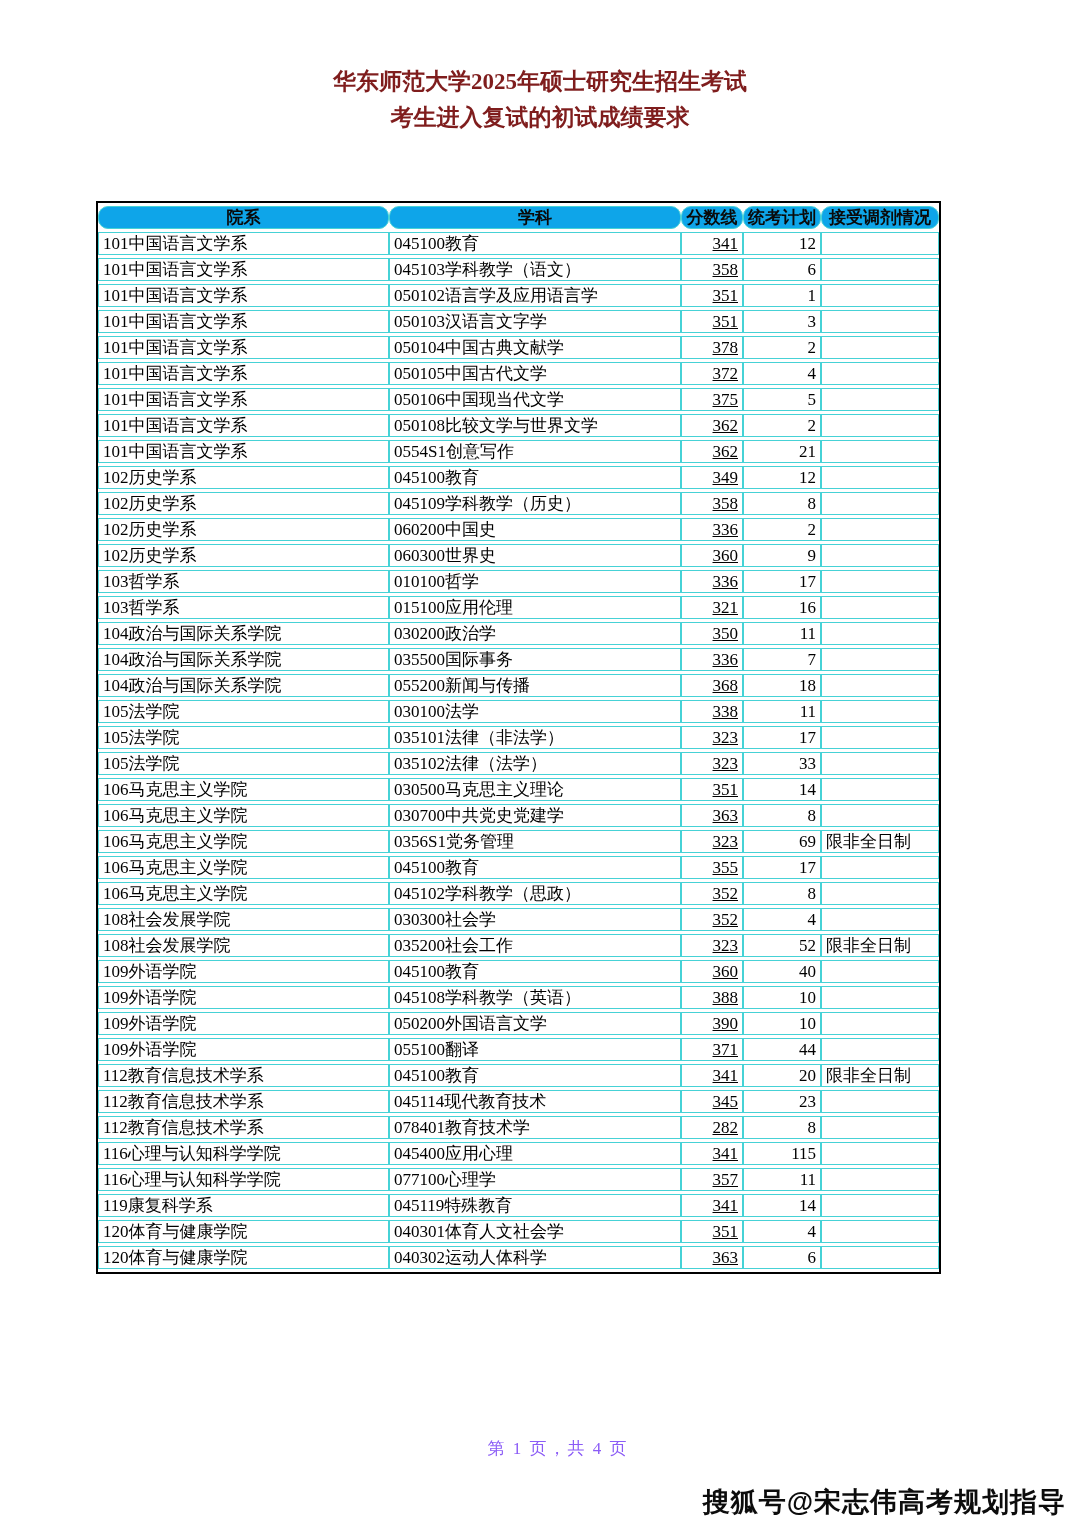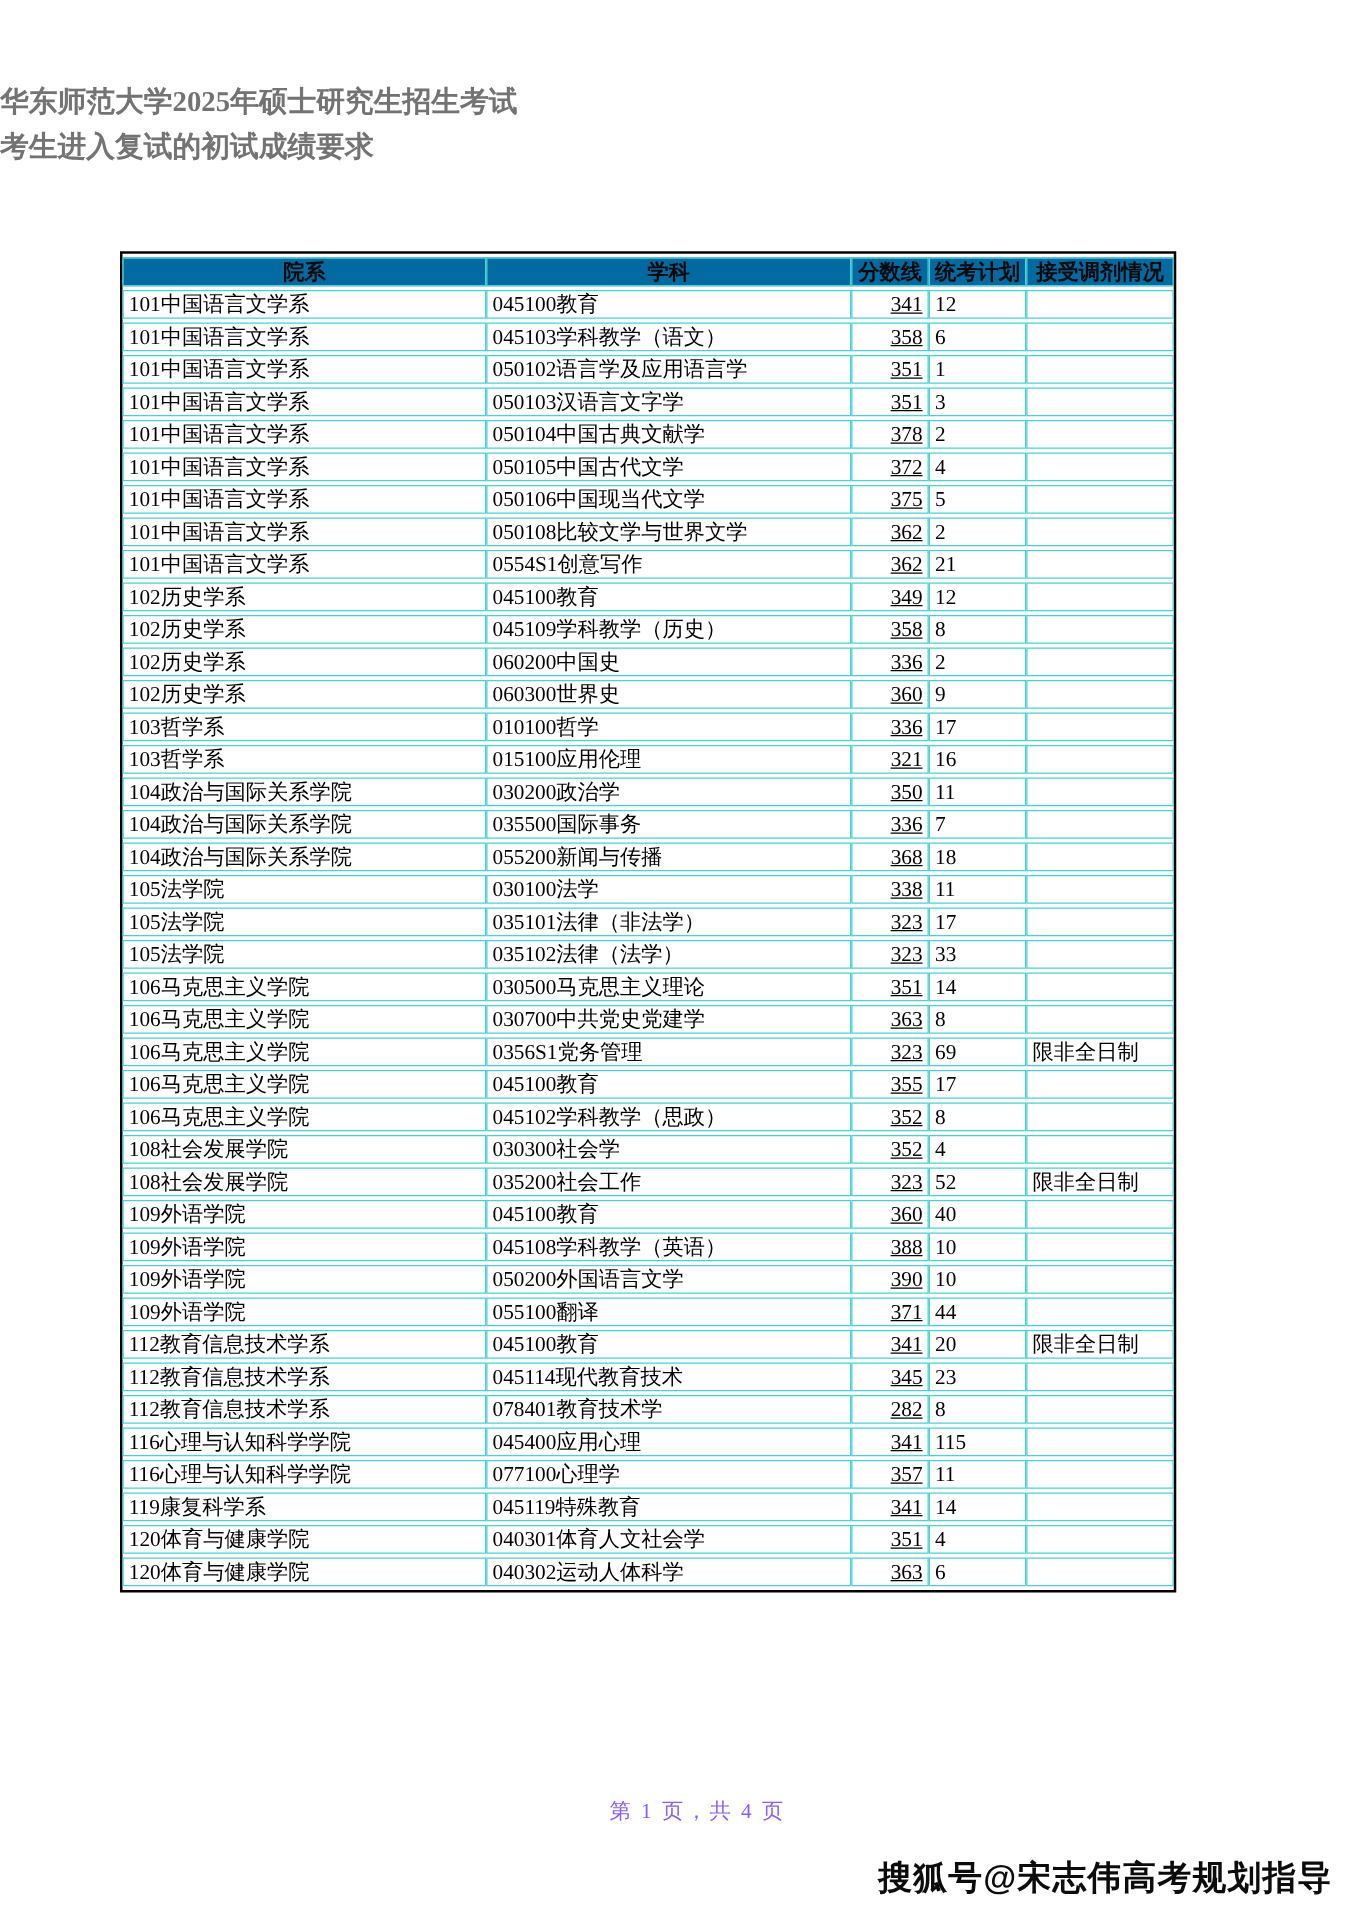--- a/index.html
+++ b/index.html
@@ -13,25 +13,25 @@
     height: 1530px;
     font-family: "Liberation Serif", "DejaVu Serif", serif;
     color: #000;
     overflow: hidden;
   }
   .doc-title {
     position: absolute;
     top: 64px;
     left: 0;
     width: 100%;
-    text-align: left;
+    text-align: center;
     font-size: 23px;
     font-weight: bold;
     line-height: 36px;
-    color: #737373;
+    color: #7f1d1d;
   }
   .table-wrap {
     position: absolute;
     left: 96px;
     top: 201px;
     width: 845px;
     box-sizing: border-box;
     border: 2px solid #000;
     background: #ffffff;
   }
@@ -46,28 +46,29 @@
     box-sizing: border-box;
     border: 1px solid #46d2d6;
     height: 22px;
     padding: 0 4px;
     font-size: 17px;
     line-height: 21px;
     white-space: nowrap;
     overflow: hidden;
   }
   table.score-table th {
-    background: #0369a1;
+    background: #0ea5e9;
     text-align: center;
     font-weight: 600;
     color: #0a0a0a;
+    border-radius: 10px;
   }
   td.c-dept, td.c-subj, td.c-note { text-align: left; }
   td.c-score { text-align: right; padding-right: 7px; text-decoration: underline; }
-  td.c-plan  { text-align: left; padding-right: 9px; }
+  td.c-plan  { text-align: right; padding-right: 9px; }
   .page-footer {
     position: absolute;
     top: 1437px;
     left: 0;
     width: 100%;
     text-align: center;
     font-size: 17px;
     color: #8b5cf6;
     letter-spacing: 2px;
     padding-left: 18px;

